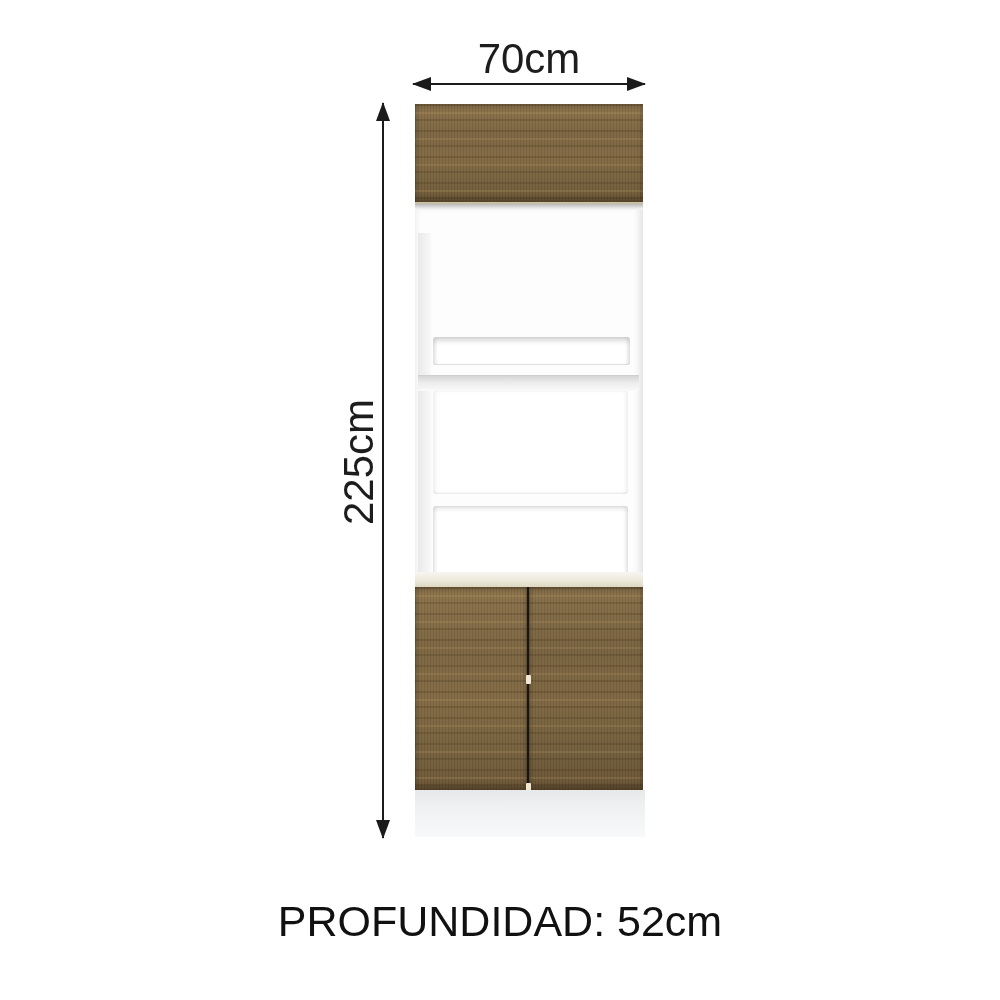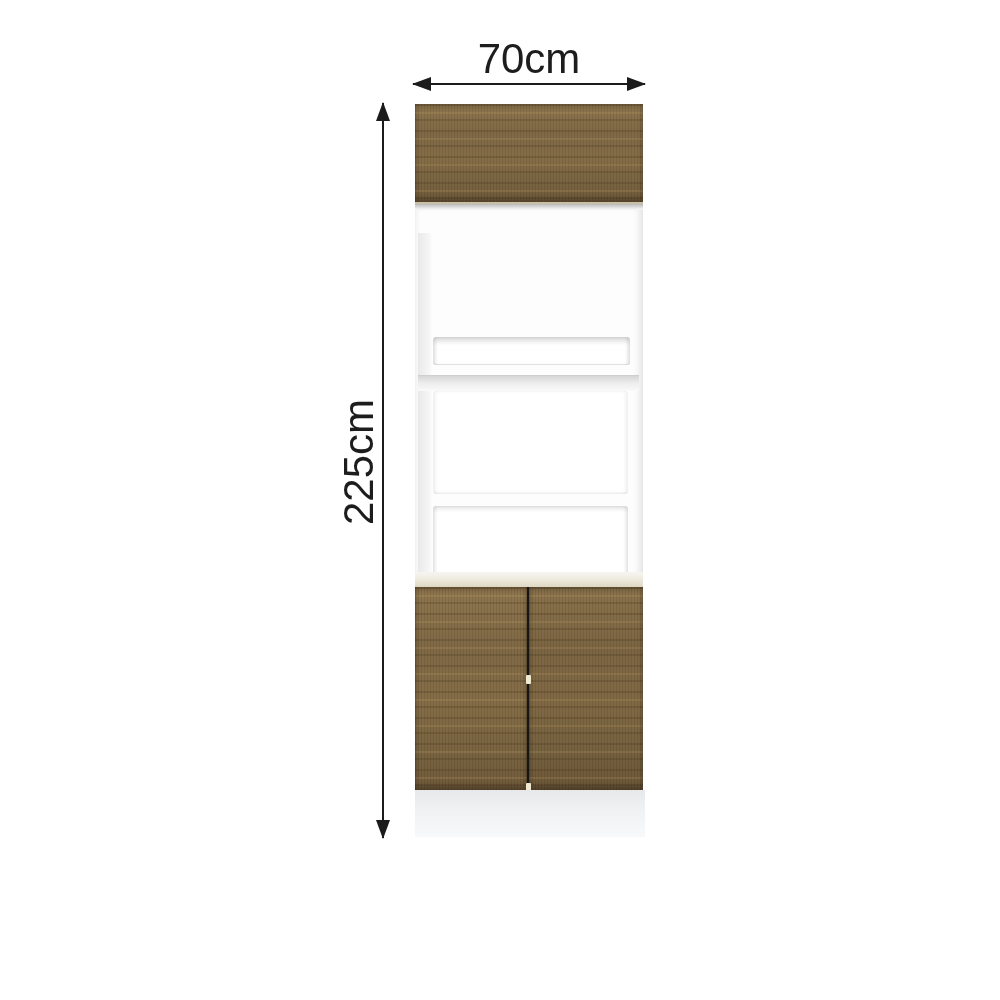--- a/index.html
+++ b/index.html
@@ -133,14 +133,15 @@
     <div class="doors">
       <div class="door door-left wood"></div>
       <div class="door door-right wood"></div>
       <span class="hinge hinge-top"></span>
       <span class="hinge hinge-bottom"></span>
     </div>
 
     <div class="plinth"></div>
   </div>
 
+  <div class="depth-label">PROFUNDIDAD: 52cm</div>
 
 </div>
 
 </body></html>

